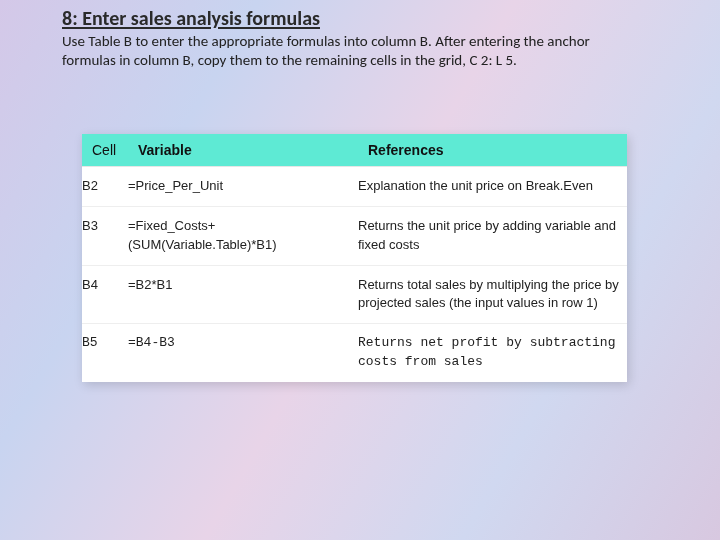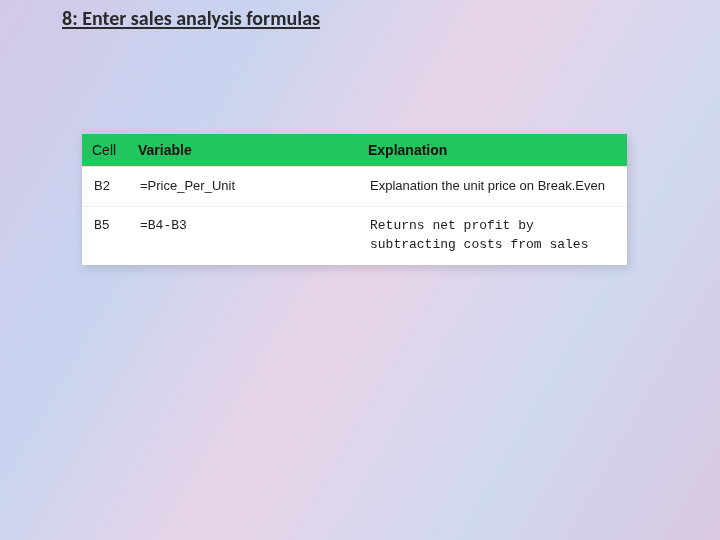--- a/index.html
+++ b/index.html
@@ -42,61 +42,72 @@
     width: 545px;
     background: #fff;
     box-shadow: 2px 3px 10px rgba(0,0,0,0.15);
   }
   table {
     width: 100%;
     border-collapse: collapse;
     font-family: "Segoe UI", Arial, sans-serif;
   }
   thead th {
-    background: #22c55e;
+    background: #5eead4;
     text-align: left;
     font-weight: 700;
     font-size: 14px;
     color: #111;
     padding: 8px 10px;
     border-bottom: 1px solid #e6e6e6;
   }
   tbody td {
     font-size: 13px;
     color: #222;
-    padding: 10px 12px;
+    padding: 10px 0;
     border-bottom: 1px solid #eee;
     vertical-align: top;
     line-height: 1.45;
   }
   tbody tr:last-child td { border-bottom: none; font-family: Liberation Mono, monospace; }
   .col-cell { width: 46px; font-weight: 400; }
   .col-formula { width: 230px; }
   .col-explain { }
 </style>
 </head>
 <body>
 
 <div class="slide">
   <div class="heading">8: Enter sales analysis formulas</div>
+  <div class="desc">Use Table B to enter the appropriate formulas into column B. After entering the anchor formulas in column B, copy them to the remaining cells in the grid, C 2: L 5.</div>
 
   <div class="table-wrap">
     <table>
       <thead>
         <tr>
           <th class="col-cell">Cell</th>
           <th class="col-formula">Variable</th>
-          <th class="col-explain">Explanation</th>
+          <th class="col-explain">References</th>
         </tr>
       </thead>
       <tbody>
         <tr>
           <td class="col-cell">B2</td>
           <td class="col-formula">=Price_Per_Unit</td>
           <td class="col-explain">Explanation the unit price on Break.Even</td>
+        </tr>
+        <tr>
+          <td class="col-cell">B3</td>
+          <td class="col-formula">=Fixed_Costs+(SUM(Variable.Table)*B1)</td>
+          <td class="col-explain">Returns the unit price by adding variable and fixed costs</td>
+        </tr>
+        <tr>
+          <td class="col-cell">B4</td>
+          <td class="col-formula">=B2*B1</td>
+          <td class="col-explain">Returns total sales by multiplying the price by projected sales (the input values in row 1)</td>
         </tr>
         <tr>
           <td class="col-cell">B5</td>
           <td class="col-formula">=B4-B3</td>
           <td class="col-explain">Returns net profit by subtracting costs from sales</td>
         </tr>
       </tbody>
     </table>
   </div>
 </div>

